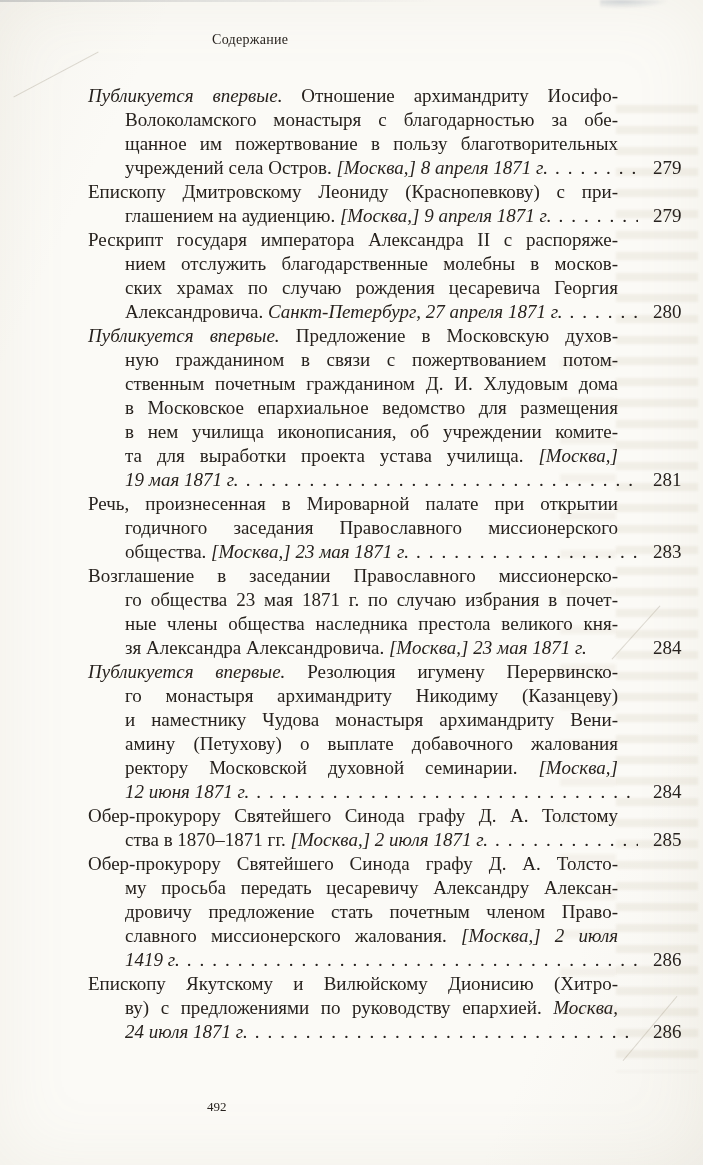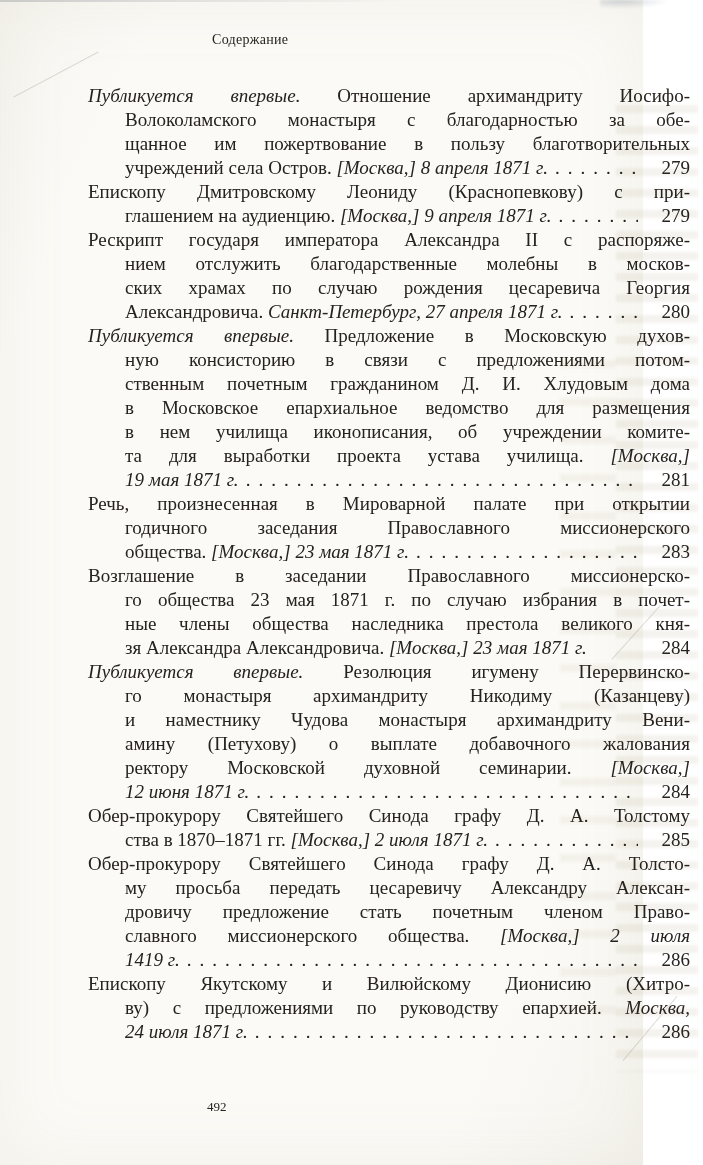--- a/index.html
+++ b/index.html
@@ -10,21 +10,21 @@
   html,body{margin:0;padding:0;}
   body{
     width:703px;height:1165px;
     overflow:hidden;
     background:#fff;
     font-family:"Liberation Serif","DejaVu Serif",serif;
     color:var(--ink);
   }
   .page{
     position:relative;
-    width:643px;height:1165px;
+    width:703px;height:1165px;
     background:
       linear-gradient(115deg, rgba(205,198,182,0.10) 0%, rgba(255,255,255,0) 14%),
       linear-gradient(295deg, rgba(205,198,182,0.12) 0%, rgba(255,255,255,0) 18%),
       var(--paper);
     box-shadow: inset 0 0 70px rgba(165,155,130,0.10);
   }
   
   .top-edge{
     position:absolute;top:0;left:0;width:62%;height:2px;
     background:linear-gradient(90deg, rgba(130,135,140,0.35), rgba(160,165,170,0.15) 70%, transparent);
@@ -72,34 +72,35 @@
   
   .toc{
     position:absolute;left:88px;top:84px;width:602px;
     font-size:19px;line-height:24px;
   }
   .line{min-height:24px;}
   .line.cont{padding-left:37px;}
   .line.just{
     text-align:justify;
     text-align-last:justify;
+    margin-right:72px;
     white-space:normal;
   }
   .line.pg{display:flex;align-items:baseline;}
   .line.pg .txt{flex:0 0 auto;white-space:pre;}
   .leader{
     flex:1 1 0;min-width:0;
     overflow:hidden;white-space:nowrap;
     letter-spacing:8px;
     padding-left:7px;
     margin-right:15px;
   }
   .pnum{
     flex:0 0 auto;
-    min-width:37px;text-align:right;
+    min-width:37px;
   }
   em{font-style:italic;}
 </style>
 </head>
 <body>
 
 <div class="page">
   <div class="top-edge"></div>
   <div class="corner-smudge"></div>
   <div class="crease c1"></div>
@@ -127,21 +128,21 @@
       </div>
       <div class="line just"><span class="txt"><span>Рескрипт государя императора Александра II с распоряже-</span></span></div>
       <div class="line cont just"><span class="txt"><span>нием отслужить благодарственные молебны в москов-</span></span></div>
       <div class="line cont just"><span class="txt"><span>ских храмах по случаю рождения цесаревича Георгия</span></span></div>
       <div class="line cont pg">
         <span class="txt"><span>Александровича. </span><em>Санкт-Петербург, 27 апреля 1871 г.</em></span>
         <span class="leader">......................................................................</span>
         <span class="pnum">280</span>
       </div>
       <div class="line just"><span class="txt"><em>Публикуется впервые.</em><span> Предложение в Московскую духов-</span></span></div>
-      <div class="line cont just"><span class="txt"><span>ную консисторию в связи с предложениями потом-</span></span></div>
+      <div class="line cont just"><span class="txt"><span>ную гражданином в связи с пожертвованием потом-</span></span></div>
       <div class="line cont just"><span class="txt"><span>ственным почетным гражданином Д. И. Хлудовым дома</span></span></div>
       <div class="line cont just"><span class="txt"><span>в Московское епархиальное ведомство для размещения</span></span></div>
       <div class="line cont just"><span class="txt"><span>в нем училища иконописания, об учреждении комите-</span></span></div>
       <div class="line cont just"><span class="txt"><span>та для выработки проекта устава училища. </span><em>[Москва,]</em></span></div>
       <div class="line cont pg">
         <span class="txt"><em>19 мая 1871 г.</em></span>
         <span class="leader">......................................................................</span>
         <span class="pnum">281</span>
       </div>
       <div class="line just"><span class="txt"><span>Речь, произнесенная в Мироварной палате при открытии</span></span></div>
@@ -171,21 +172,21 @@
       </div>
       <div class="line just"><span class="txt"><span>Обер-прокурору Святейшего Синода графу Д. А. Толстому</span></span></div>
       <div class="line cont pg">
         <span class="txt"><span>ства в 1870–1871 гг. </span><em>[Москва,] 2 июля 1871 г.</em></span>
         <span class="leader">......................................................................</span>
         <span class="pnum">285</span>
       </div>
       <div class="line just"><span class="txt"><span>Обер-прокурору Святейшего Синода графу Д. А. Толсто-</span></span></div>
       <div class="line cont just"><span class="txt"><span>му просьба передать цесаревичу Александру Алексан-</span></span></div>
       <div class="line cont just"><span class="txt"><span>дровичу предложение стать почетным членом Право-</span></span></div>
-      <div class="line cont just"><span class="txt"><span>славного миссионерского общества. </span><em>[Москва,] 2 июля</em></span></div>
+      <div class="line cont just"><span class="txt"><span>славного миссионерского жалования. </span><em>[Москва,] 2 июля</em></span></div>
       <div class="line cont pg">
         <span class="txt"><em>1419 г.</em></span>
         <span class="leader">......................................................................</span>
         <span class="pnum">286</span>
       </div>
       <div class="line just"><span class="txt"><span>Епископу Якутскому и Вилюйскому Дионисию (Хитро-</span></span></div>
       <div class="line cont just"><span class="txt"><span>ву) с предложениями по руководству епархией. </span><em>Москва,</em></span></div>
       <div class="line cont pg">
         <span class="txt"><em>24 июля 1871 г.</em></span>
         <span class="leader">......................................................................</span>

